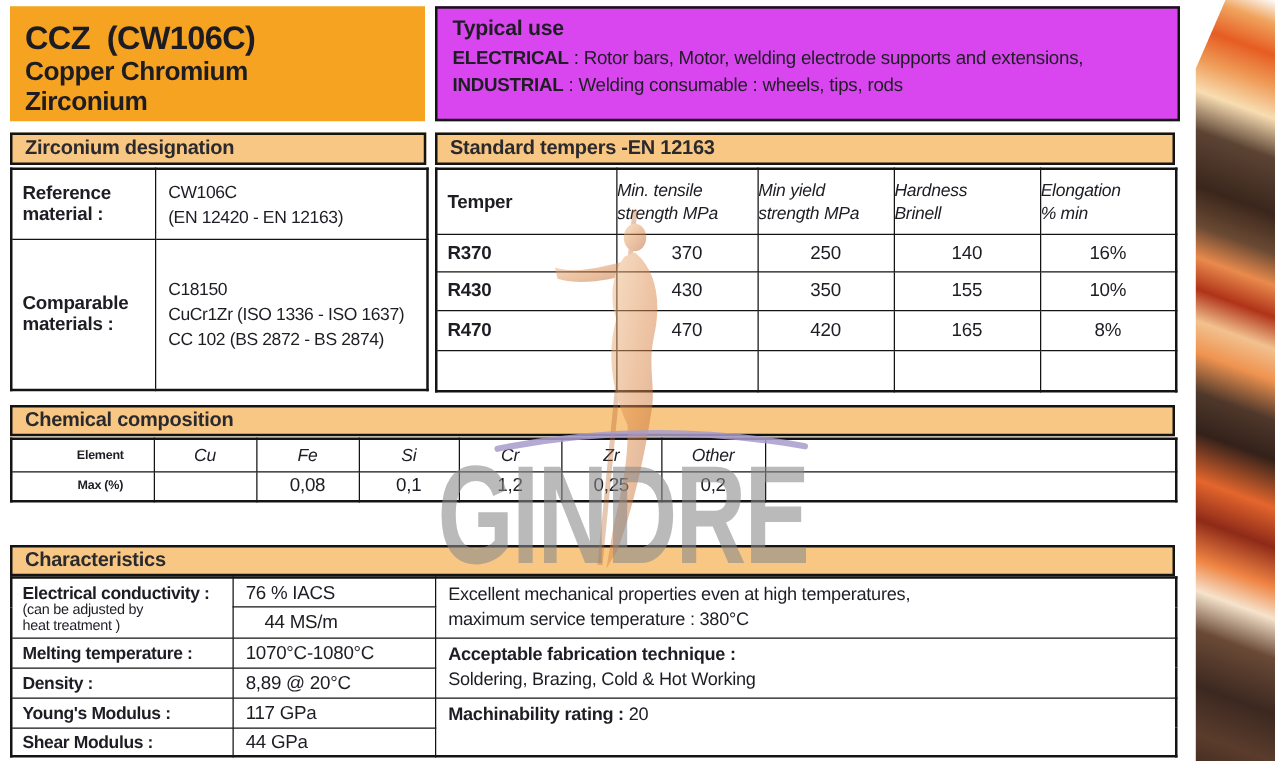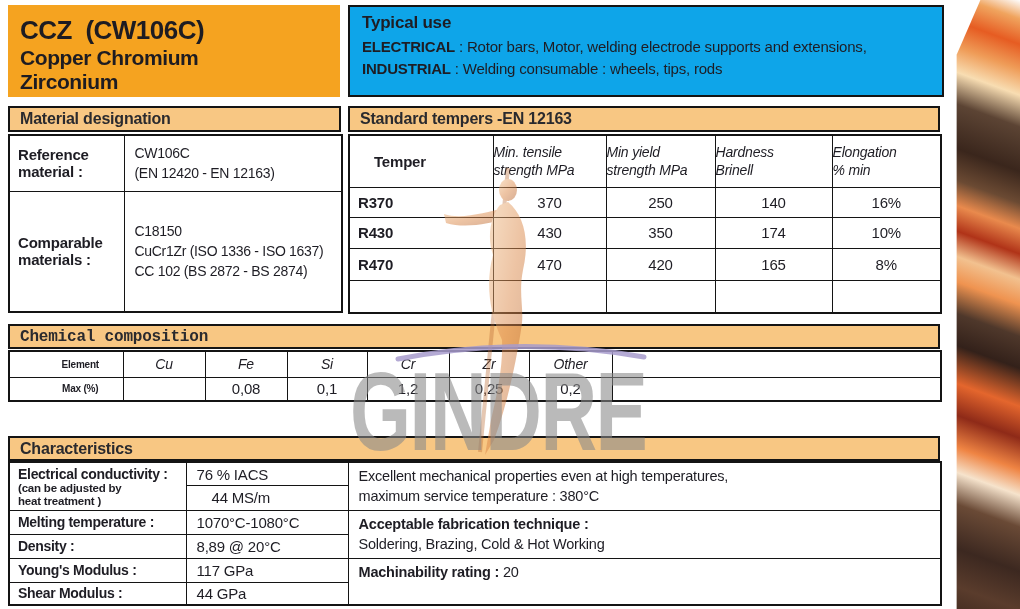--- a/index.html
+++ b/index.html
@@ -29,68 +29,68 @@
   .title-block {
     position: absolute; left: 8px; top: 5px; width: 332px; height: 92px; z-index: 1;
     background: #F5A320; padding: 10px 0 0 12px; color: #1d1c22;
   }
   .title-code { font-size: 26px; font-weight: bold; letter-spacing: -0.5px; }
   .title-name { font-size: 21px; font-weight: bold; line-height: 1.12; letter-spacing: -0.4px; }
 
   
   .use-box {
     position: absolute; left: 348px; top: 5px; width: 596px; height: 92px; z-index: 1;
-    background: #0ea5e9; border: 2px solid #141414; padding: 6px 12px;
+    background: #d946ef; border: 2px solid #141414; padding: 6px 12px;
   }
   .use-h { font-size: 17px; font-weight: bold; margin-bottom: 3px; }
   .use-line { font-size: 15px; line-height: 1.45; }
 
   
   .bar {
     position: absolute; z-index: 1; background: #F8C783; border: 2px solid #141414;
     font-weight: bold; font-size: 16px; padding: 2px 0 0 10px; color: #2a2a2e;
   }
   .bar-mat  { left: 8px;   top: 106px; width: 333px; height: 26px; }
   .bar-temp { left: 348px; top: 106px; width: 592px; height: 26px; }
-  .bar-chem { left: 8px;   top: 324px; width: 932px; height: 25px; font-family: Liberation Mono, monospace; }
+  .bar-chem { left: 8px;   top: 324px; width: 932px; height: 25px; }
   .bar-char { left: 8px;   top: 436px; width: 932px; height: 25px; }
 
   table { position: absolute; z-index: 1; border-collapse: collapse; table-layout: fixed; }
   td { border: 1.5px solid #141414; font-size: 15px; vertical-align: middle; overflow: hidden; }
   table { border: 2px solid #141414; }
 
   
   .tbl-mat { left: 8px; top: 134px; width: 333px; }
   .tbl-mat td.lbl { font-weight: bold; padding-left: 8px; }
   .tbl-mat td.val { padding-left: 10px; font-size: 14px; letter-spacing: -0.3px; line-height: 1.45; margin-left: 37px; }
   .tbl-mat tr.r1 td { height: 56px; }
   .tbl-mat tr.r2 td { height: 121px; }
 
   
   .tbl-temp { left: 348px; top: 134px; width: 592px; }
   .tbl-temp tr.hd td { height: 52px; font-style: italic; font-size: 14px; text-align: left; line-height: 1.3; }
-  .tbl-temp tr.hd td.tleft { font-style: normal; font-weight: bold; font-size: 15px; text-align: left; padding-left: 24px; }
+  .tbl-temp tr.hd td.tleft { font-style: normal; font-weight: bold; font-size: 15px; text-align: left; padding-left: 8px; }
   .tbl-temp td.tleft { text-align: left; padding-left: 8px; font-weight: bold; }
   .tbl-temp td { text-align: center; }
   .tbl-temp tr.d1 td { height: 30px; }
   .tbl-temp tr.d2 td { height: 31px; }
   .tbl-temp tr.d3 td { height: 32px; }
   .tbl-temp tr.empty td { height: 33px; }
 
   
   .tbl-chem { left: 8px; top: 350px; width: 932px; }
   .tbl-chem td { text-align: center; }
   .tbl-chem tr.hd td { height: 26px; font-style: italic; font-size: 14px; }
   .tbl-chem tr.hd td.b, .tbl-chem td.b { font-style: normal; font-weight: bold; font-size: 10px; padding-left: 28px; }
   .tbl-chem tr.dr td { height: 24px; }
 
   
   .tbl-char { left: 8px; top: 461px; width: 932px; }
   .tbl-char td.lbl { font-weight: bold; font-size: 14px; padding-left: 8px; letter-spacing: -0.3px; }
-  .tbl-char td.lbl .note { font-weight: bold; font-size: 11.5px; line-height: 1.15; letter-spacing: -0.2px; }
+  .tbl-char td.lbl .note { font-weight: normal; font-size: 11.5px; line-height: 1.15; letter-spacing: -0.2px; }
   .tbl-char td.val { padding-left: 10px; font-size: 15px; }
   .tbl-char td.rt { vertical-align: top; padding: 3px 10px; font-size: 14.5px; line-height: 1.4; }
   .tbl-char tr.c1 td { height: 23px; }
   .tbl-char tr.c2 td { height: 24px; padding-left: 25px; }
   .tbl-char tr.c3 td { height: 24px; }
   .tbl-char tr.c4 td { height: 24px; }
   .tbl-char tr.c5 td { height: 24px; }
   .tbl-char tr.c6 td { height: 23px; }
   .tbl-char td.lbl.top { vertical-align: top; padding-top: 3px; }
 
@@ -119,21 +119,21 @@
   <div class="use-box">
     <div class="use-h">Typical use</div>
     <div class="use-line">
       <span class="b">ELECTRICAL</span><span> : Rotor bars, Motor, welding electrode supports and extensions,</span>
     </div>
     <div class="use-line">
       <span class="b">INDUSTRIAL</span><span> : Welding consumable : wheels, tips, rods</span>
     </div>
   </div>
 
-  <div class="bar bar-mat">Material designation</div>
+  <div class="bar bar-mat">Zirconium designation</div>
   <div class="bar bar-temp">Standard tempers -EN 12163</div>
   <div class="bar bar-chem">Chemical composition</div>
   <div class="bar bar-char">Characteristics</div>
 
   <table class="tbl-mat">
     <colgroup>
         <col style="width:115px">
         <col style="width:218px">
       </colgroup>
     <tbody>
@@ -177,21 +177,21 @@
       <td class="tleft">R370</td>
       <td>370</td>
       <td>250</td>
       <td>140</td>
       <td>16%</td>
     </tr>
     <tr class="d2">
       <td class="tleft">R430</td>
       <td>430</td>
       <td>350</td>
-      <td>174</td>
+      <td>155</td>
       <td>10%</td>
     </tr>
     <tr class="d3">
       <td class="tleft">R470</td>
       <td>470</td>
       <td>420</td>
       <td>165</td>
       <td>8%</td>
     </tr>
     <tr class="empty">

